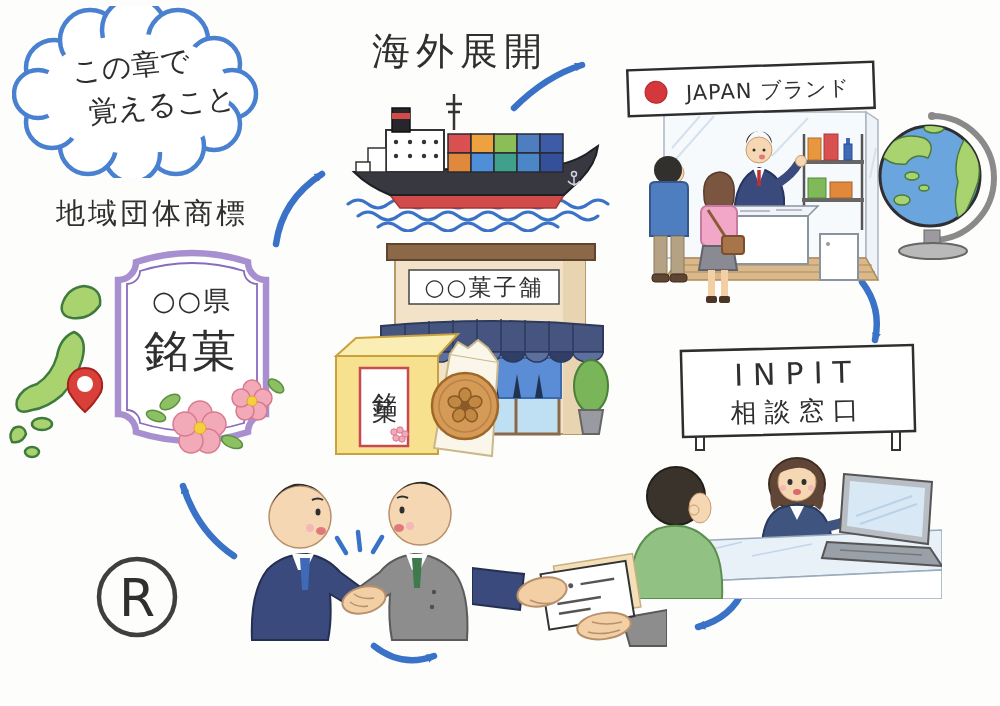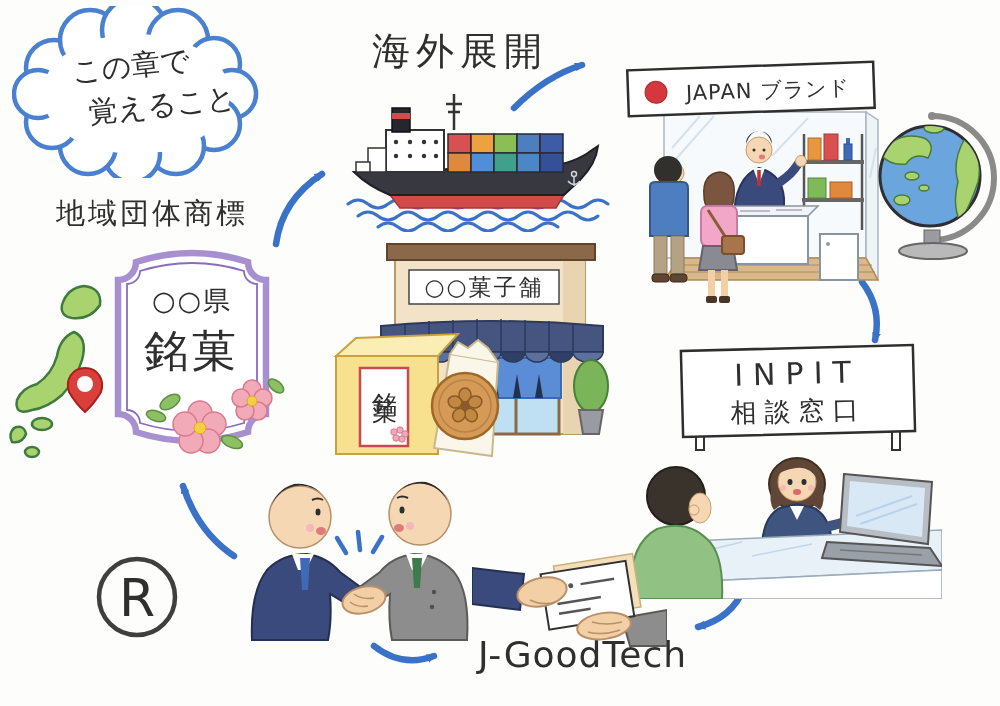--- a/index.html
+++ b/index.html
@@ -64,21 +64,20 @@
       <ellipse cx="124" cy="88" rx="94" ry="60" fill="#fff"></ellipse>
     </svg>
     <div class="cloud-text">
       <span class="l1">この章で</span>
       <span class="l2">覚えること</span>
     </div>
   </div>
 
   <div class="lbl lbl-overseas">海外展開</div>
   <div class="lbl lbl-regional">地域団体商標</div>
-  <div class="lbl lbl-jgoodtech">J-GoodTech</div>
 
   <svg class="abs" style="left:342px;top:80px" width="272" height="152" viewBox="0 0 272 152">
     <g stroke="#3a72c8" stroke-width="3" fill="none" stroke-linecap="round">
       <path d="M6,124 Q16,116 26,124 T46,124 T66,124 T86,124 T106,124 T126,124 T146,124 T166,124 T186,124 T206,124 T226,124 T246,124 T266,124"></path>
       <path d="M16,136 Q26,128 36,136 T56,136 T76,136 T96,136 T116,136 T136,136 T156,136 T176,136 T196,136 T216,136 T236,136 T256,136"></path>
       <path d="M36,147 Q46,139 56,147 T76,147 T96,147 T116,147 T136,147 T156,147 T176,147 T196,147 T216,147"></path>
     </g>
     <polygon points="48,115 222,115 214,128 58,128" fill="#d14b4b" stroke="#a83636" stroke-width="1.5"></polygon>
     <path d="M 12,92 L 205,86 Q 232,84 250,70 L 256,66 Q 254,84 238,100 L 222,115 L 48,115 Q 26,106 12,92 Z" fill="#383840" stroke="#1f1f26" stroke-width="2"></path>
     <g stroke="#cfd4dc" stroke-width="1.5" fill="none">

